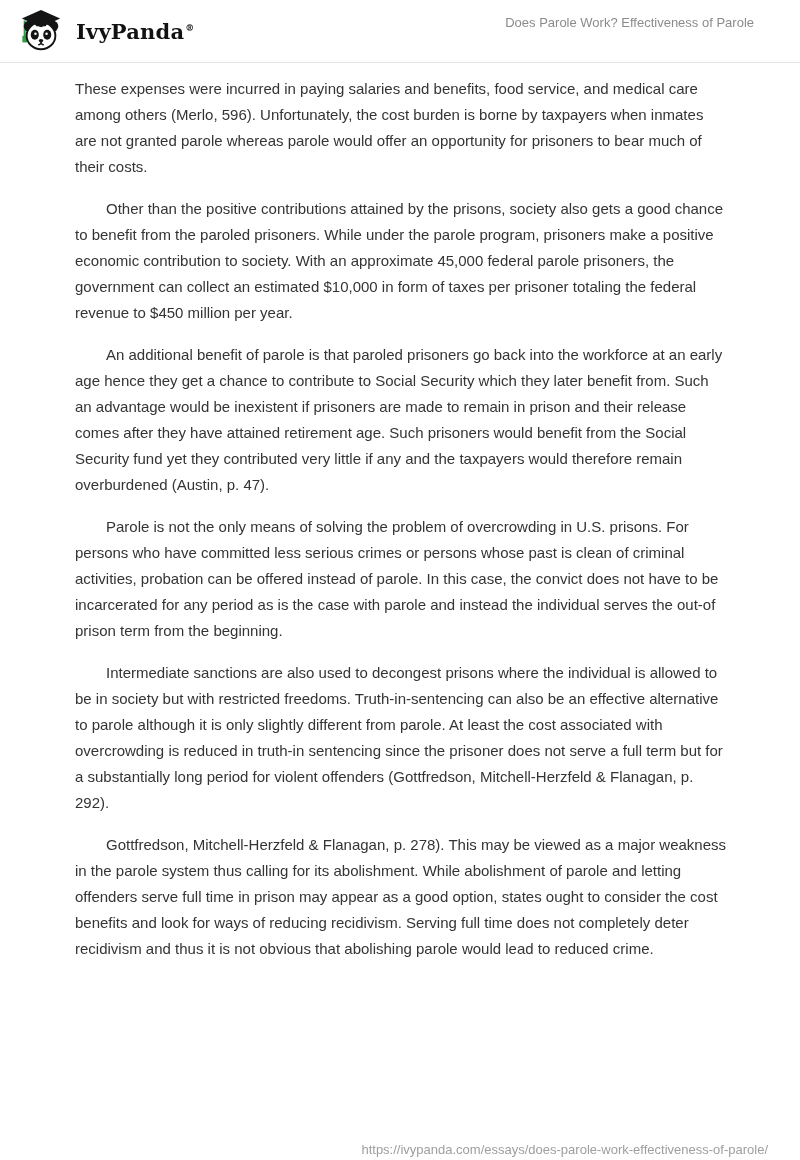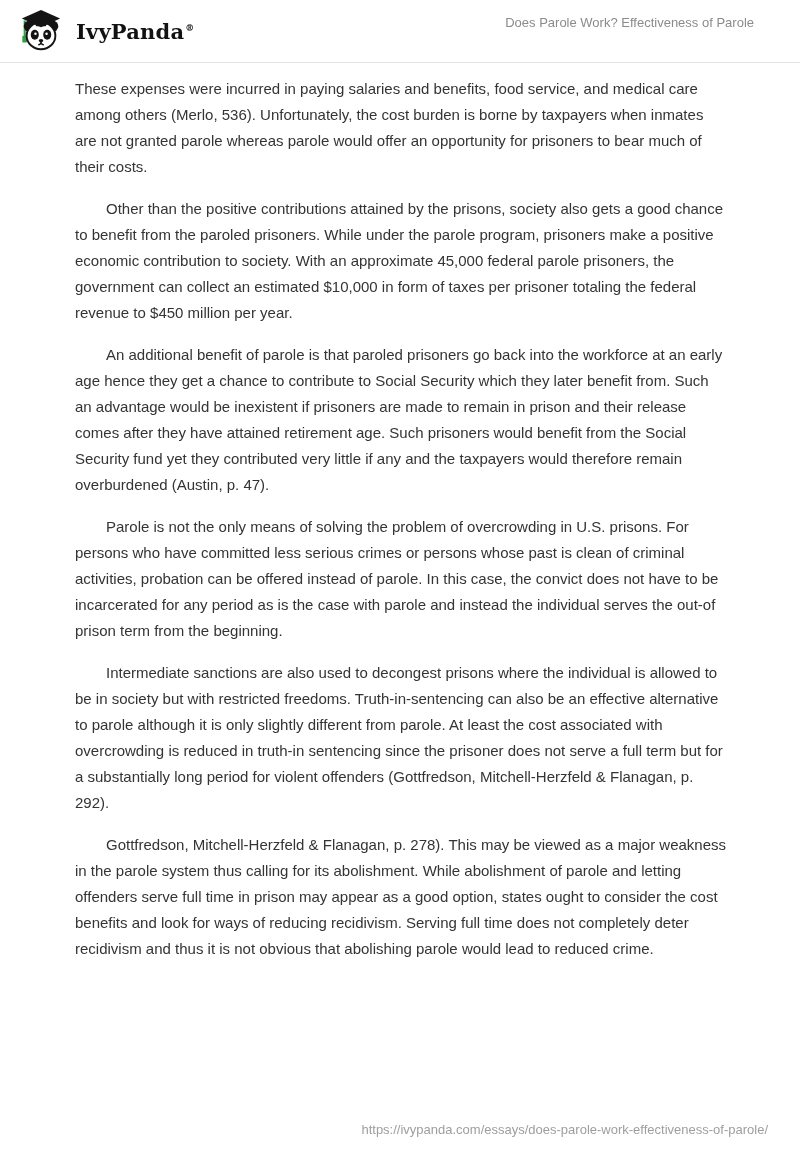--- a/index.html
+++ b/index.html
@@ -64,21 +64,21 @@
     font-size: 15px;
     line-height: 26px;
     margin: 0 0 16px 0;
     text-indent: 31px;
     color: #343434;
     text-align: left;
   }
   p.para.first { text-indent: 0; }
   .footer {
     flex: 0 0 auto;
-    padding: 0 32px 22px 32px;
+    padding: 0 32px 2px 32px;
     text-align: right;
   }
   .footer-url {
     font-size: 13px;
     color: #9e9e9e;
     text-decoration: none;
     cursor: pointer;
   }
 </style>
 </head>
@@ -110,21 +110,21 @@
           <ellipse cx="24" cy="34" rx="2.4" ry="1.7" fill="#141414"></ellipse>
           <path d="M24 35.5 q0 2.8 -3 3 M24 35.5 q0 2.8 3 3" stroke="#141414" stroke-width="1.4" fill="none"></path>
         </svg>
       </span>
       <span class="brand-name"><span>IvyPanda</span><sup>®</sup></span>
     </a>
     <div class="doc-title">Does Parole Work? Effectiveness of Parole</div>
   </header>
 
   <main class="content">
-    <p class="para first">These expenses were incurred in paying salaries and benefits, food service, and medical care among others (Merlo, 536). Unfortunately, the cost burden is borne by taxpayers when inmates are not granted parole whereas parole would offer an opportunity for prisoners to bear much of their costs.</p>
+    <p class="para first">These expenses were incurred in paying salaries and benefits, food service, and medical care among others (Merlo, 596). Unfortunately, the cost burden is borne by taxpayers when inmates are not granted parole whereas parole would offer an opportunity for prisoners to bear much of their costs.</p>
     <p class="para">Other than the positive contributions attained by the prisons, society also gets a good chance to benefit from the paroled prisoners. While under the parole program, prisoners make a positive economic contribution to society. With an approximate 45,000 federal parole prisoners, the government can collect an estimated $10,000 in form of taxes per prisoner totaling the federal revenue to $450 million per year.</p>
     <p class="para">An additional benefit of parole is that paroled prisoners go back into the workforce at an early age hence they get a chance to contribute to Social Security which they later benefit from. Such an advantage would be inexistent if prisoners are made to remain in prison and their release comes after they have attained retirement age. Such prisoners would benefit from the Social Security fund yet they contributed very little if any and the taxpayers would therefore remain overburdened (Austin, p. 47).</p>
     <p class="para">Parole is not the only means of solving the problem of overcrowding in U.S. prisons. For persons who have committed less serious crimes or persons whose past is clean of criminal activities, probation can be offered instead of parole. In this case, the convict does not have to be incarcerated for any period as is the case with parole and instead the individual serves the out-of prison term from the beginning.</p>
     <p class="para">Intermediate sanctions are also used to decongest prisons where the individual is allowed to be in society but with restricted freedoms. Truth-in-sentencing can also be an effective alternative to parole although it is only slightly different from parole. At least the cost associated with overcrowding is reduced in truth-in sentencing since the prisoner does not serve a full term but for a substantially long period for violent offenders (Gottfredson, Mitchell-Herzfeld &amp; Flanagan, p. 292).</p>
     <p class="para">Gottfredson, Mitchell-Herzfeld &amp; Flanagan, p. 278). This may be viewed as a major weakness in the parole system thus calling for its abolishment. While abolishment of parole and letting offenders serve full time in prison may appear as a good option, states ought to consider the cost benefits and look for ways of reducing recidivism. Serving full time does not completely deter recidivism and thus it is not obvious that abolishing parole would lead to reduced crime.</p>
   </main>
 
   <footer class="footer">
     <a class="footer-url">https://ivypanda.com/essays/does-parole-work-effectiveness-of-parole/</a>
   </footer>

